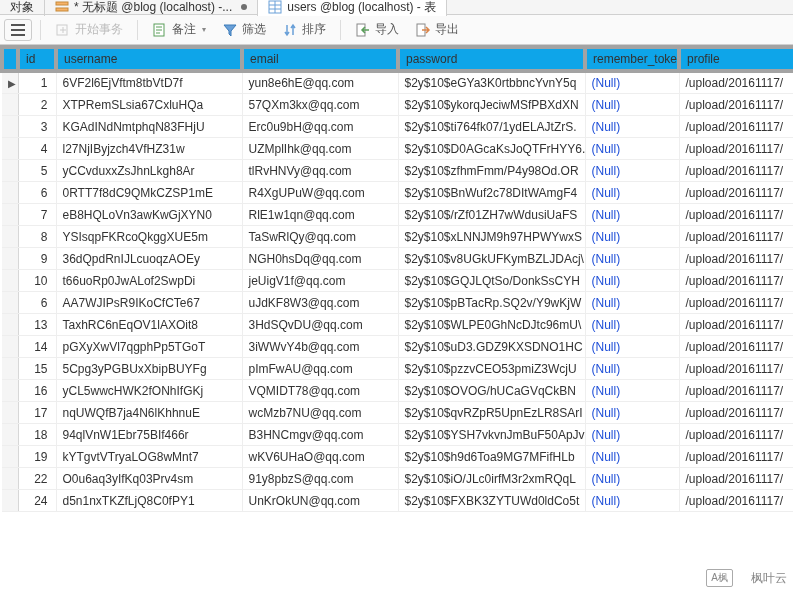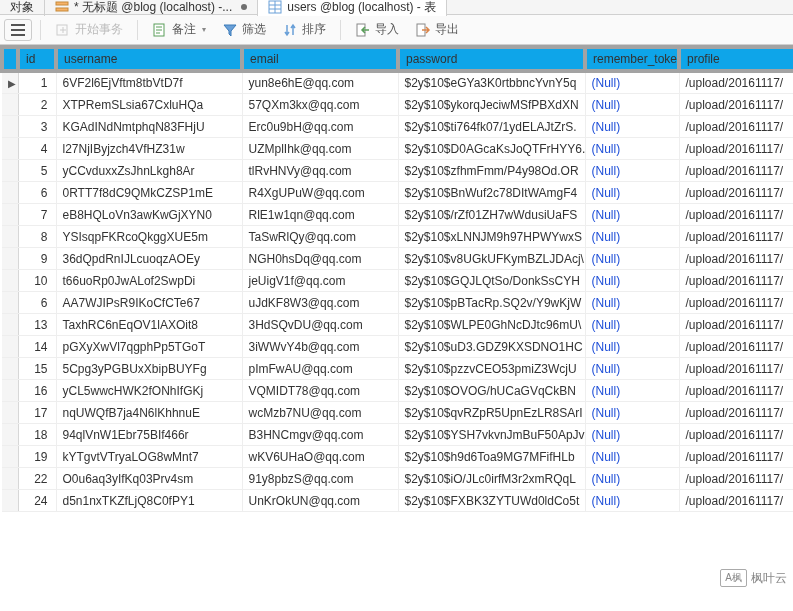--- a/index.html
+++ b/index.html
@@ -25,21 +25,21 @@
 .cell { display: table-cell; border-bottom: 1px solid #eee; border-right: 1px solid #eee; padding: 3px 6px; height: 22px; white-space: nowrap; overflow: hidden; text-overflow: clip; vertical-align: middle; }
 .col-marker { width: 16px; background: #f5f5f5; border-right: 1px solid #d7d7d7; text-align: center; }
 .col-id { width: 38px; text-align: right; padding-right: 8px; }
 .col-username { width: 186px; margin-left: 40px; }
 .col-email { width: 156px; margin-left: 48px; }
 .col-password { width: 187px; }
 .col-remember { width: 94px; }
 .col-profile { width: 116px; }
 .null { color: #1d4ed8; }
 .marker-arrow { color: #555; font-size: 10px; }
-.watermark { position: absolute; right: 6px; bottom: 24px; font-size: 12px; color: #888; display: flex; align-items: center; gap: 4px; pointer-events: none; }
+.watermark { position: absolute; right: 6px; bottom: 24px; font-size: 12px; color: #888; display: flex; align-items: center; gap: 18px; pointer-events: none; }
 .watermark .wm-box { border: 1px solid #aaa; padding: 1px 4px; font-size: 10px; border-radius: 2px; background: rgba(255,255,255,0.7); }
 </style>
 </head>
 <body>
 
 <div class="tabs">
   <div class="tab">
     <span>对象</span>
   </div>
   <div class="tab">

